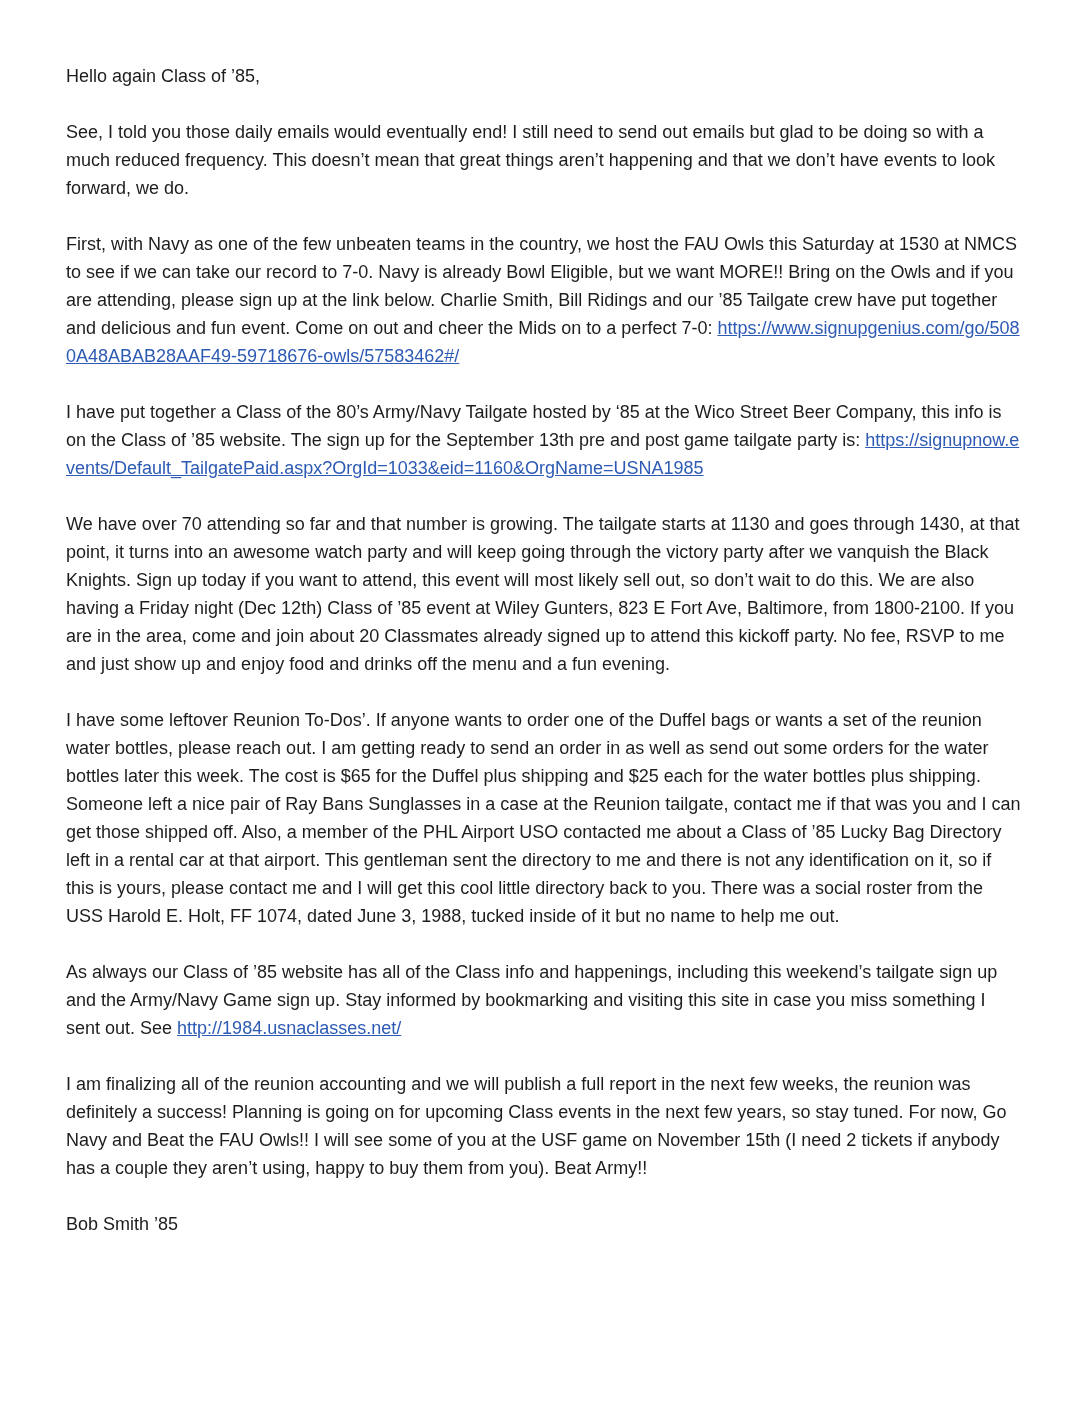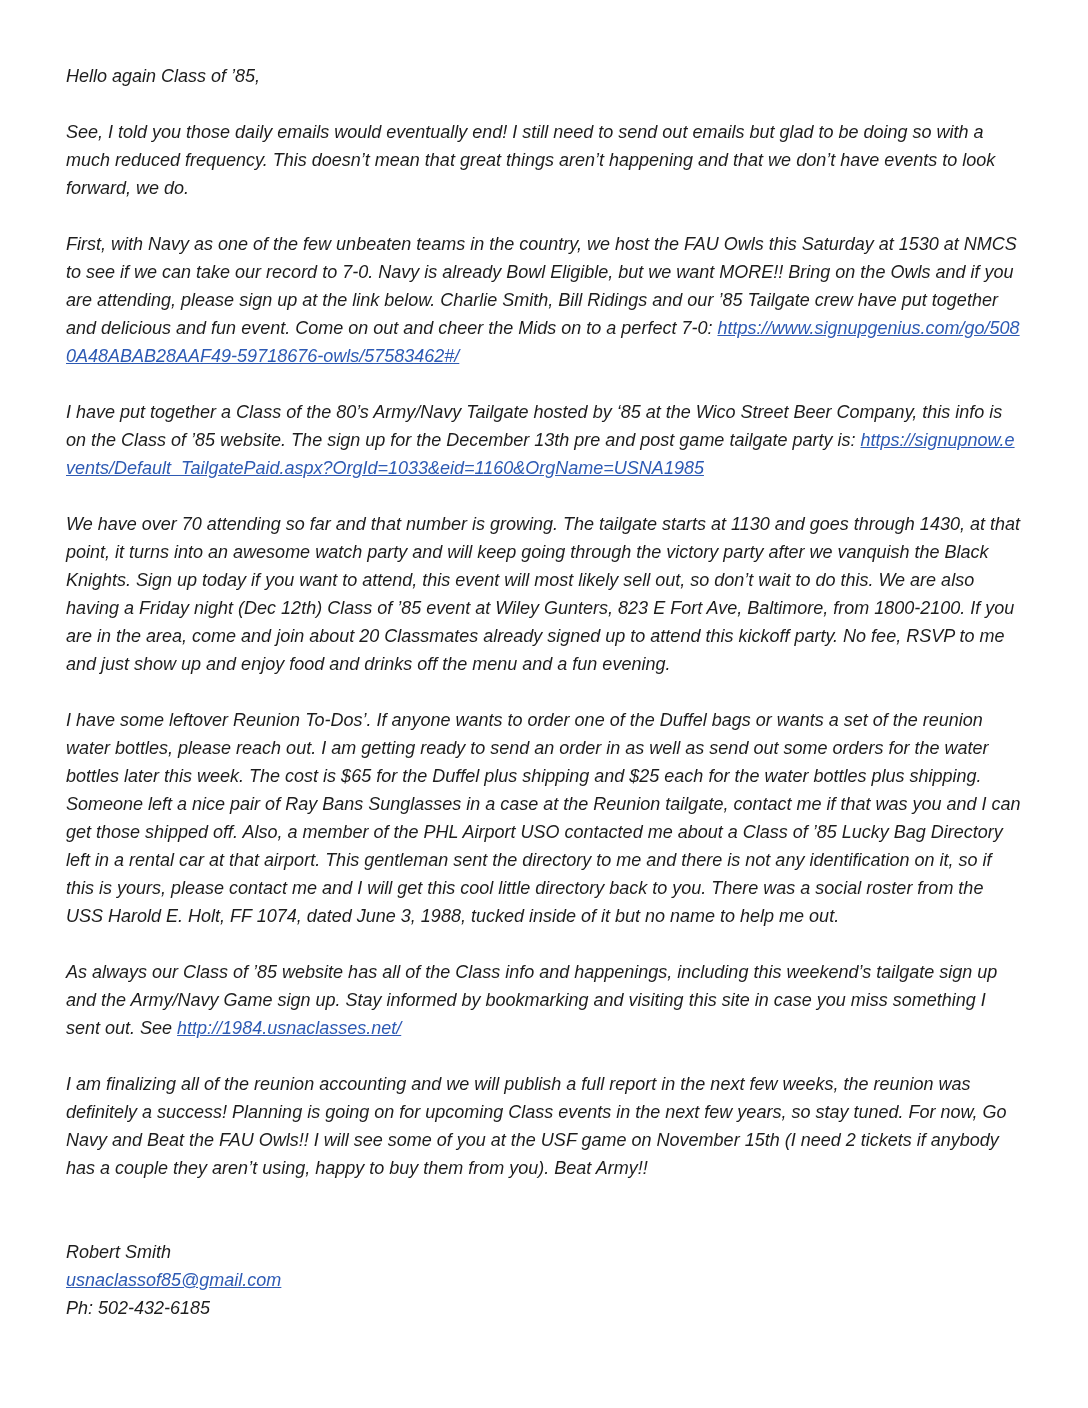--- a/index.html
+++ b/index.html
@@ -12,21 +12,20 @@
     width: 1088px;
     height: 1408px;
     background: #ffffff;
     box-sizing: border-box;
     padding: 62px 66px 40px 66px;
     font-family: "Liberation Sans", "DejaVu Sans", sans-serif;
     font-size: 18px;
     line-height: 28px;
     color: #1d1d1d;
     overflow: hidden;
-    font-style: italic;
   }
   .para {
     margin: 0 0 28px 0;
     white-space: pre-wrap;
   }
   .para a, .sig-block a {
     color: #2d5ab4;
     text-decoration: underline;
     word-break: break-all;
     cursor: pointer;
@@ -39,27 +38,21 @@
   }
 </style>
 </head>
 <body>
 
 <div class="page">
   <div id="letter-body">
       <p class="para"><span>Hello again Class of ’85,</span></p>
       <p class="para"><span>See, I told you those daily emails would eventually end! I still need to send out emails but glad to be doing so with a much reduced frequency. This doesn’t mean that great things aren’t happening and that we don’t have events to look forward, we do.</span></p>
       <p class="para"><span>First, with Navy as one of the few unbeaten teams in the country, we host the FAU Owls this Saturday at 1530 at NMCS to see if we can take our record to 7-0. Navy is already Bowl Eligible, but we want MORE!! Bring on the Owls and if you are attending, please sign up at the link below. Charlie Smith, Bill Ridings and our ’85 Tailgate crew have put together and delicious and fun event. Come on out and cheer the Mids on to a perfect 7-0: </span><a href="#">https://www.signupgenius.com/go/5080A48ABAB28AAF49-59718676-owls/57583462#/</a></p>
-      <p class="para"><span>I have put together a Class of the 80’s Army/Navy Tailgate hosted by ‘85 at the Wico Street Beer Company, this info is on the Class of ’85 website. The sign up for the December 13th pre and post game tailgate party is: </span><a href="#">https://signupnow.events/Default_TailgatePaid.aspx?OrgId=1033&amp;eid=1160&amp;OrgName=USNA1985</a></p>
+      <p class="para"><span>I have put together a Class of the 80’s Army/Navy Tailgate hosted by ‘85 at the Wico Street Beer Company, this info is on the Class of ’85 website. The sign up for the September 13th pre and post game tailgate party is: </span><a href="#">https://signupnow.events/Default_TailgatePaid.aspx?OrgId=1033&amp;eid=1160&amp;OrgName=USNA1985</a></p>
       <p class="para"><span>We have over 70 attending so far and that number is growing. The tailgate starts at 1130 and goes through 1430, at that point, it turns into an awesome watch party and will keep going through the victory party after we vanquish the Black Knights. Sign up today if you want to attend, this event will most likely sell out, so don’t wait to do this. We are also having a Friday night (Dec 12th) Class of ’85 event at Wiley Gunters, 823 E Fort Ave, Baltimore, from 1800-2100. If you are in the area, come and join about 20 Classmates already signed up to attend this kickoff party. No fee, RSVP to me and just show up and enjoy food and drinks off the menu and a fun evening.</span></p>
       <p class="para"><span>I have some leftover Reunion To-Dos’. If anyone wants to order one of the Duffel bags or wants a set of the reunion water bottles, please reach out. I am getting ready to send an order in as well as send out some orders for the water bottles later this week. The cost is $65 for the Duffel plus shipping and $25 each for the water bottles plus shipping. Someone left a nice pair of Ray Bans Sunglasses in a case at the Reunion tailgate, contact me if that was you and I can get those shipped off. Also, a member of the PHL Airport USO contacted me about a Class of ’85 Lucky Bag Directory left in a rental car at that airport. This gentleman sent the directory to me and there is not any identification on it, so if this is yours, please contact me and I will get this cool little directory back to you. There was a social roster from the USS Harold E. Holt, FF 1074, dated June 3, 1988, tucked inside of it but no name to help me out.</span></p>
       <p class="para"><span>As always our Class of ’85 website has all of the Class info and happenings, including this weekend’s tailgate sign up and the Army/Navy Game sign up. Stay informed by bookmarking and visiting this site in case you miss something I sent out. See </span><a href="#">http://1984.usnaclasses.net/</a></p>
       <p class="para"><span>I am finalizing all of the reunion accounting and we will publish a full report in the next few weeks, the reunion was definitely a success! Planning is going on for upcoming Class events in the next few years, so stay tuned. For now, Go Navy and Beat the FAU Owls!! I will see some of you at the USF game on November 15th (I need 2 tickets if anybody has a couple they aren’t using, happy to buy them from you). Beat Army!!</span></p>
+      <p class="para"><span>Bob Smith ’85</span></p>
     </div>
 
-  <div class="sig-block">
-    <p class="sig-line">Robert Smith</p>
-    <p class="sig-line">
-      <a href="#">usnaclassof85@gmail.com</a>
-    </p>
-    <p class="sig-line">Ph: 502-432-6185</p>
-  </div>
 </div>
 
 </body></html>

